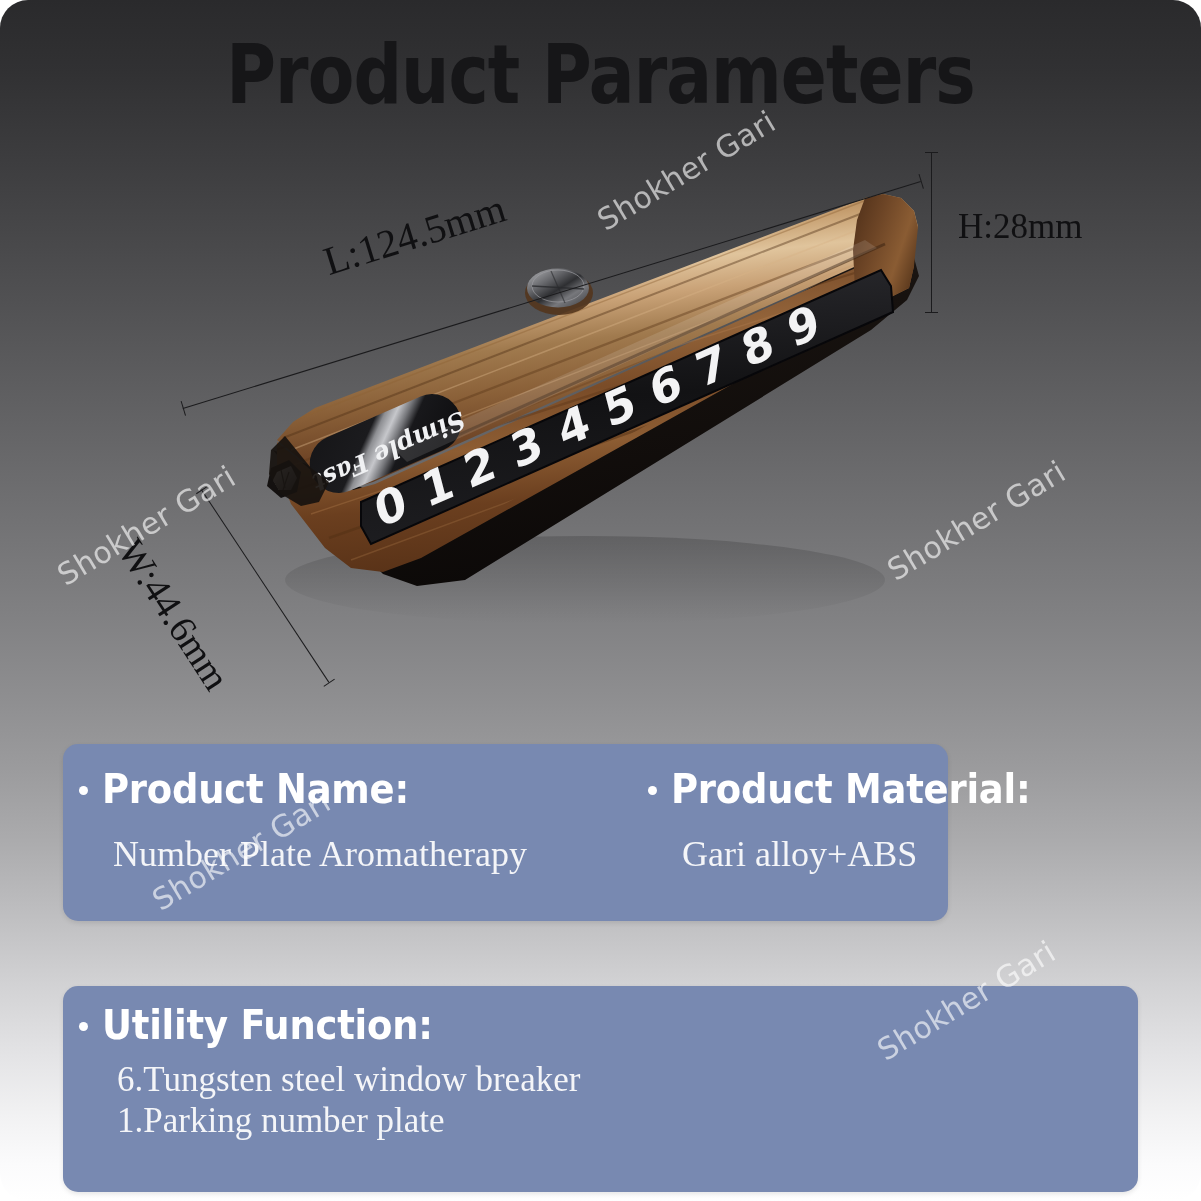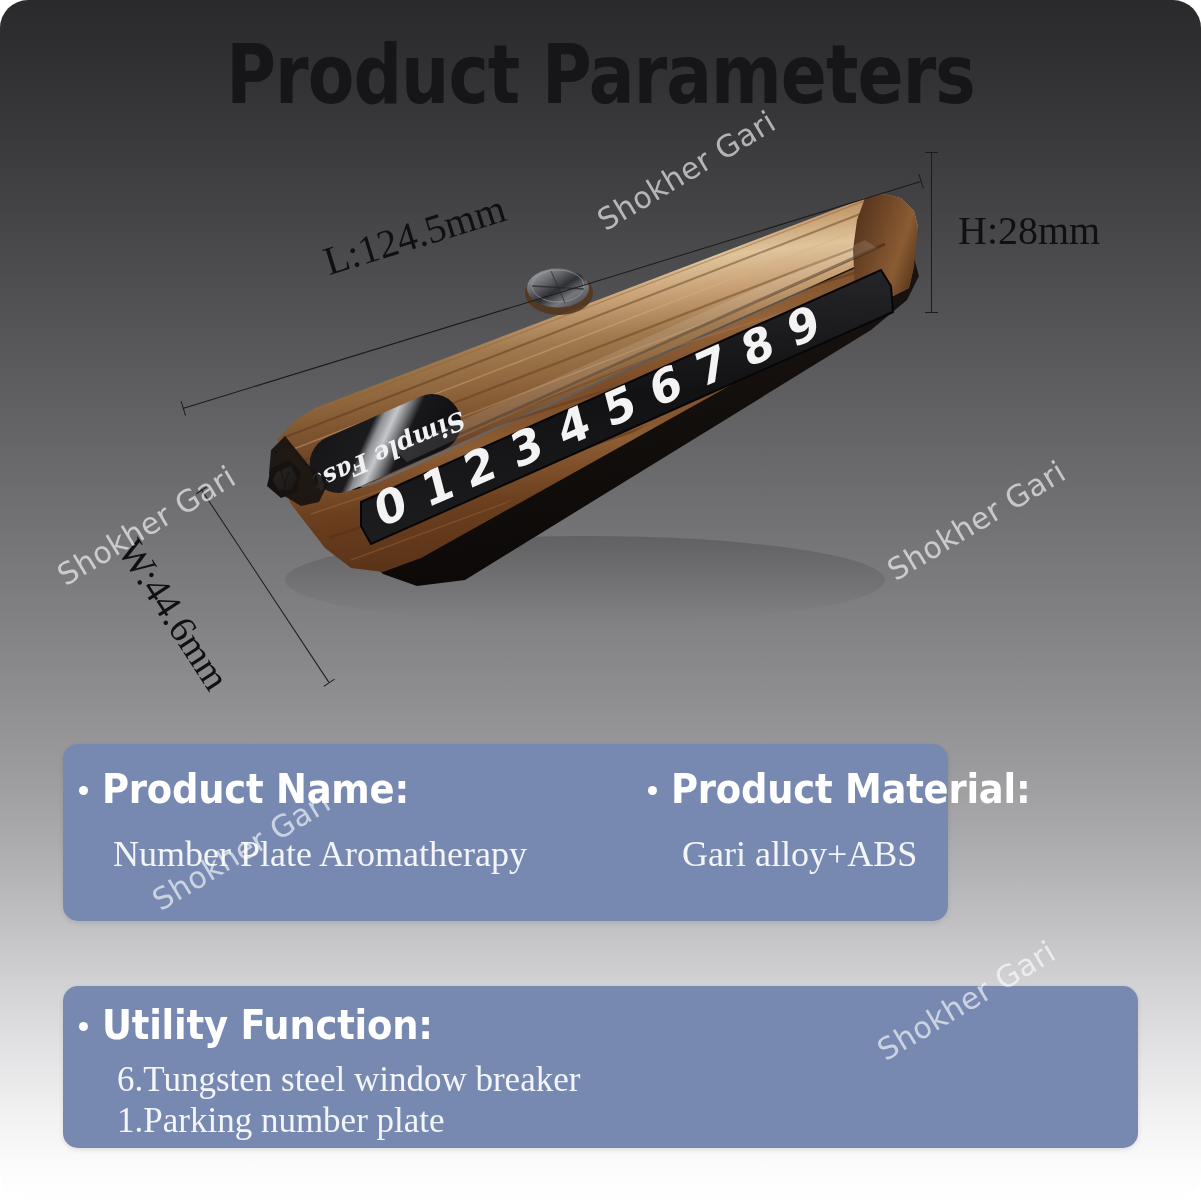--- a/index.html
+++ b/index.html
@@ -107,21 +107,21 @@
   #dim-h-wrap .tick-a, #dim-h-wrap .tick-b {
     position:absolute; left:-6px;
     width:13px; height:0;
     border-top:1.7px solid #1b1b1d;
   }
   #dim-h-wrap .tick-a { top:0; }
   #dim-h-wrap .tick-b { top:100%; }
 
   #dim-h-label {
     left:958px; top:207px;
-    font-size:40px;
+    font-size:35px;
     text-align:center;
   }
 
   #dim-w-wrap {
     position:absolute; left:201px; top:489px; z-index:5;
     width:231px; height:2px;
     transform-origin:0 50%;
     transform:rotate(56.5deg);
   }
   #dim-w-wrap .bar {
@@ -146,21 +146,21 @@
 
   
   .panel {
     position:absolute;
     background:#7889b1;
     border-radius:15px;
     z-index:7;
     box-shadow:0 2px 5px rgba(0,0,0,0.10);
   }
   #panel-top   { left:63px; top:744px;  width:885px; height:177px; }
-  #panel-bottom{ left:63px; top:986px;  width:1075px; height:162px; }
+  #panel-bottom{ left:63px; top:986px;  width:1075px; height:206px; }
 
   .panel-col { position:absolute; top:0; height:100%; }
   #col-name     { left:16px;  width:575px; }
   #col-material { left:585px; width:480px; }
   #col-utility  { left:16px;  width:1040px; }
 
   .panel-head {
     display:flex; align-items:flex-start;
     font-family:"DejaVu Sans Condensed","Liberation Sans", sans-serif;
     font-weight:bold;

